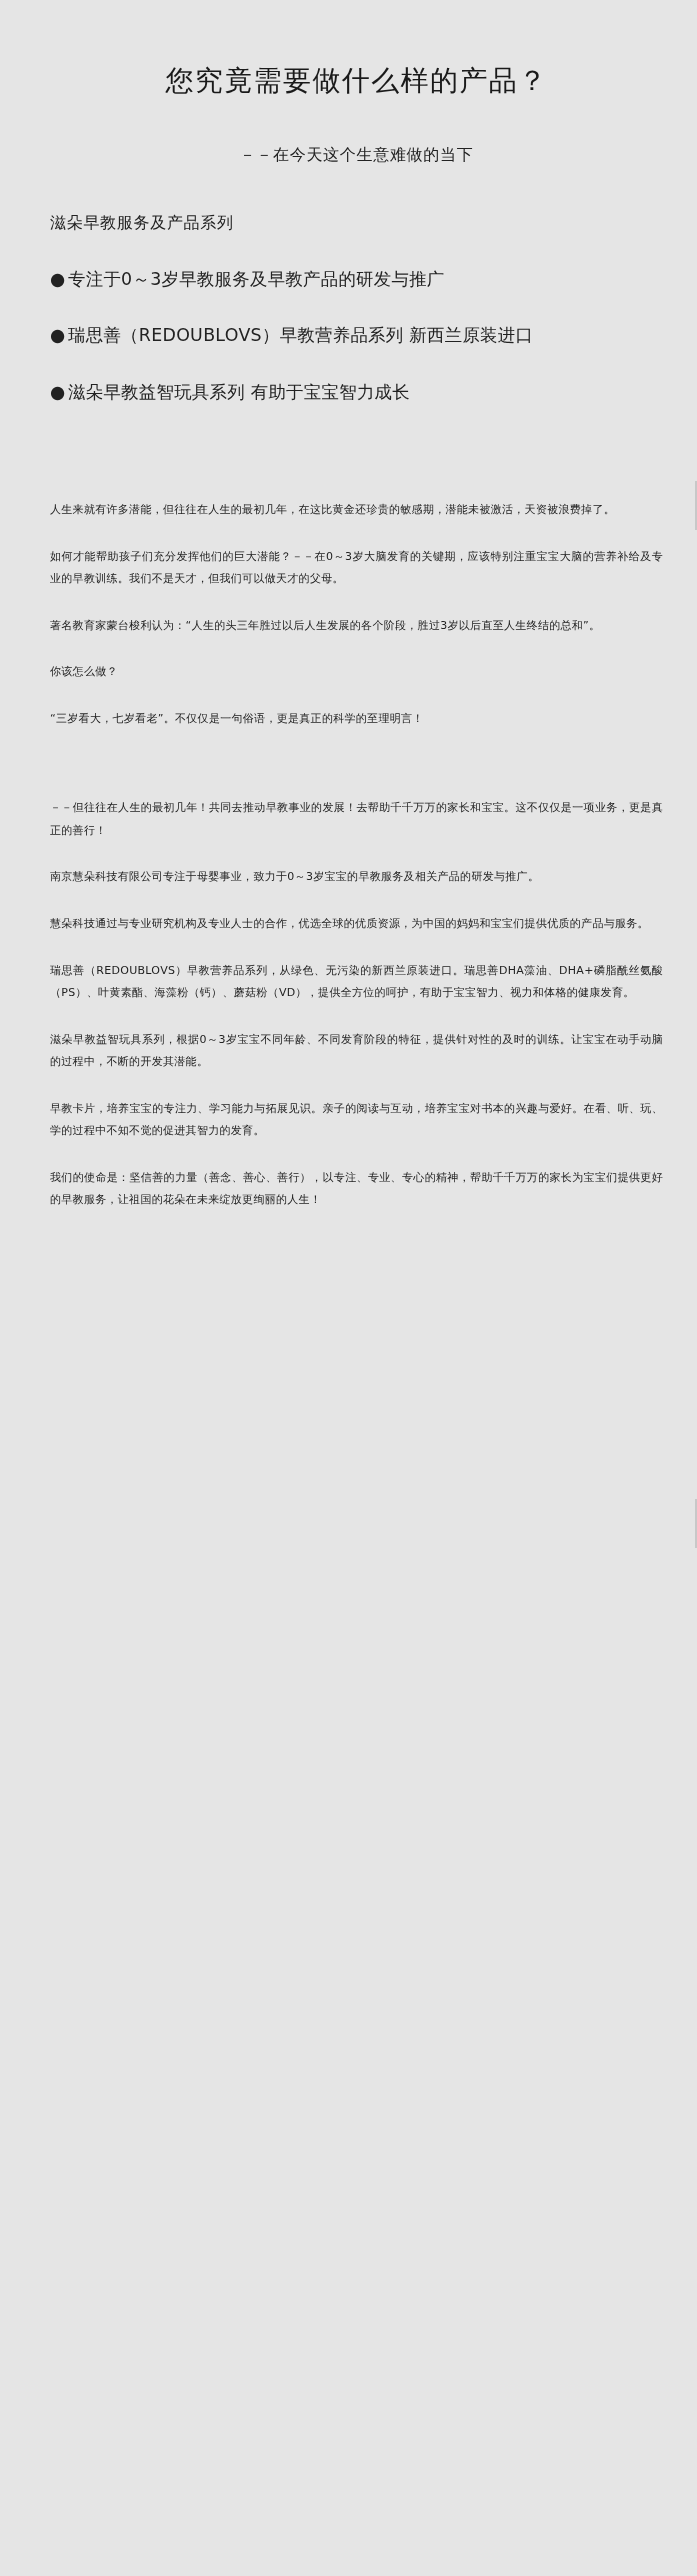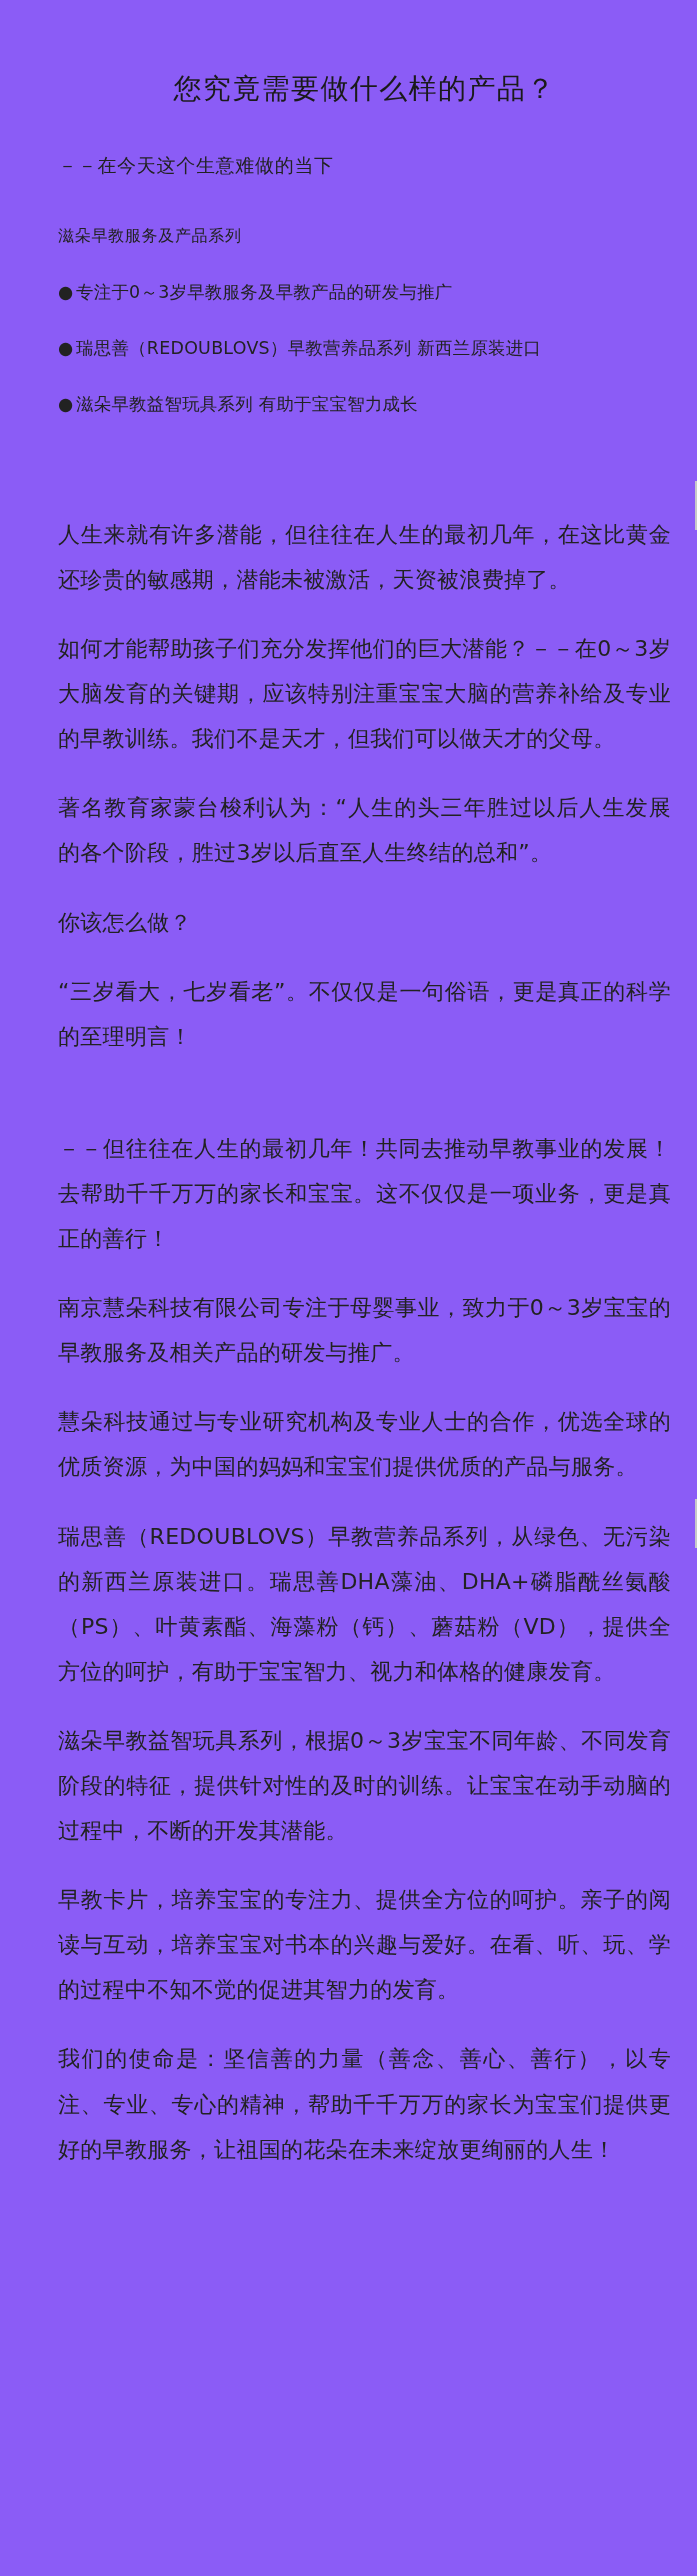--- a/index.html
+++ b/index.html
@@ -10,43 +10,44 @@
   body {
     width: 697px;
     min-height: 2576px;
     font-family: "DejaVu Sans", "Liberation Sans", sans-serif;
     color: #222222;
   }
   .page {
     width: 697px;
     min-height: 2576px;
     box-sizing: border-box;
-    padding: 16px;
+    padding: 8px;
     position: relative;
-    background: #8b5cf6;
+    background: #e5e5e5;
   }
   .content {
     width: 697px;
     box-sizing: border-box;
     padding: 39px 42px 56px 42px;
   }
   .title {
     font-size: 28px;
     line-height: 1.5;
     color: #1a1a1a;
     text-align: center;
     font-weight: normal;
     letter-spacing: 1.4px;
     margin: 0 0 40px 0;
     padding-top: 12.6px;
   }
   .subtitle {
-    font-size: 19px;
+    font-size: 16px;
     line-height: 1.6;
     color: #222222;
+    text-align: center;
     margin: 0 0 42px 0;
     letter-spacing: 0.7px;
   }
   .section-head {
     font-size: 16px;
     line-height: 1.7;
     color: #222222;
     margin: 0 0 29px 0;
     letter-spacing: 0.7px;
   }
@@ -75,21 +76,21 @@
     line-height: 1.7;
     color: #222222;
   }
   .gap-lg {
     height: 53px;
   }
   .gap-xl {
     height: 67px;
   }
   .para {
-    font-size: 22px;
+    font-size: 11px;
     line-height: 2.05;
     color: #222222;
     margin: 0 0 24px 0;
     text-align: justify;
     letter-spacing: 0.3px;
   }
   .para:last-child {
     margin-bottom: 0;
   }
   .scroll-marker {
@@ -143,19 +144,19 @@
     </div>
 
     <div class="gap-xl"></div>
 
     <div class="body-block">
       <p class="para">－－但往往在人生的最初几年！共同去推动早教事业的发展！去帮助千千万万的家长和宝宝。这不仅仅是一项业务，更是真正的善行！</p>
       <p class="para">南京慧朵科技有限公司专注于母婴事业，致力于0～3岁宝宝的早教服务及相关产品的研发与推广。</p>
       <p class="para">慧朵科技通过与专业研究机构及专业人士的合作，优选全球的优质资源，为中国的妈妈和宝宝们提供优质的产品与服务。</p>
       <p class="para">瑞思善（REDOUBLOVS）早教营养品系列，从绿色、无污染的新西兰原装进口。瑞思善DHA藻油、DHA+磷脂酰丝氨酸（PS）、叶黄素酯、海藻粉（钙）、蘑菇粉（VD），提供全方位的呵护，有助于宝宝智力、视力和体格的健康发育。</p>
       <p class="para">滋朵早教益智玩具系列，根据0～3岁宝宝不同年龄、不同发育阶段的特征，提供针对性的及时的训练。让宝宝在动手动脑的过程中，不断的开发其潜能。</p>
-      <p class="para">早教卡片，培养宝宝的专注力、提供全方位的呵护。亲子的阅读与互动，培养宝宝对书本的兴趣与爱好。在看、听、玩、学的过程中不知不觉的促进其智力的发育。</p>
+      <p class="para">早教卡片，培养宝宝的专注力、学习能力与拓展见识。亲子的阅读与互动，培养宝宝对书本的兴趣与爱好。在看、听、玩、学的过程中不知不觉的促进其智力的发育。</p>
       <p class="para">我们的使命是：坚信善的力量（善念、善心、善行），以专注、专业、专心的精神，帮助千千万万的家长为宝宝们提供更好的早教服务，让祖国的花朵在未来绽放更绚丽的人生！</p>
     </div>
 
   </div>
 </div>
 
 
 </body></html>

